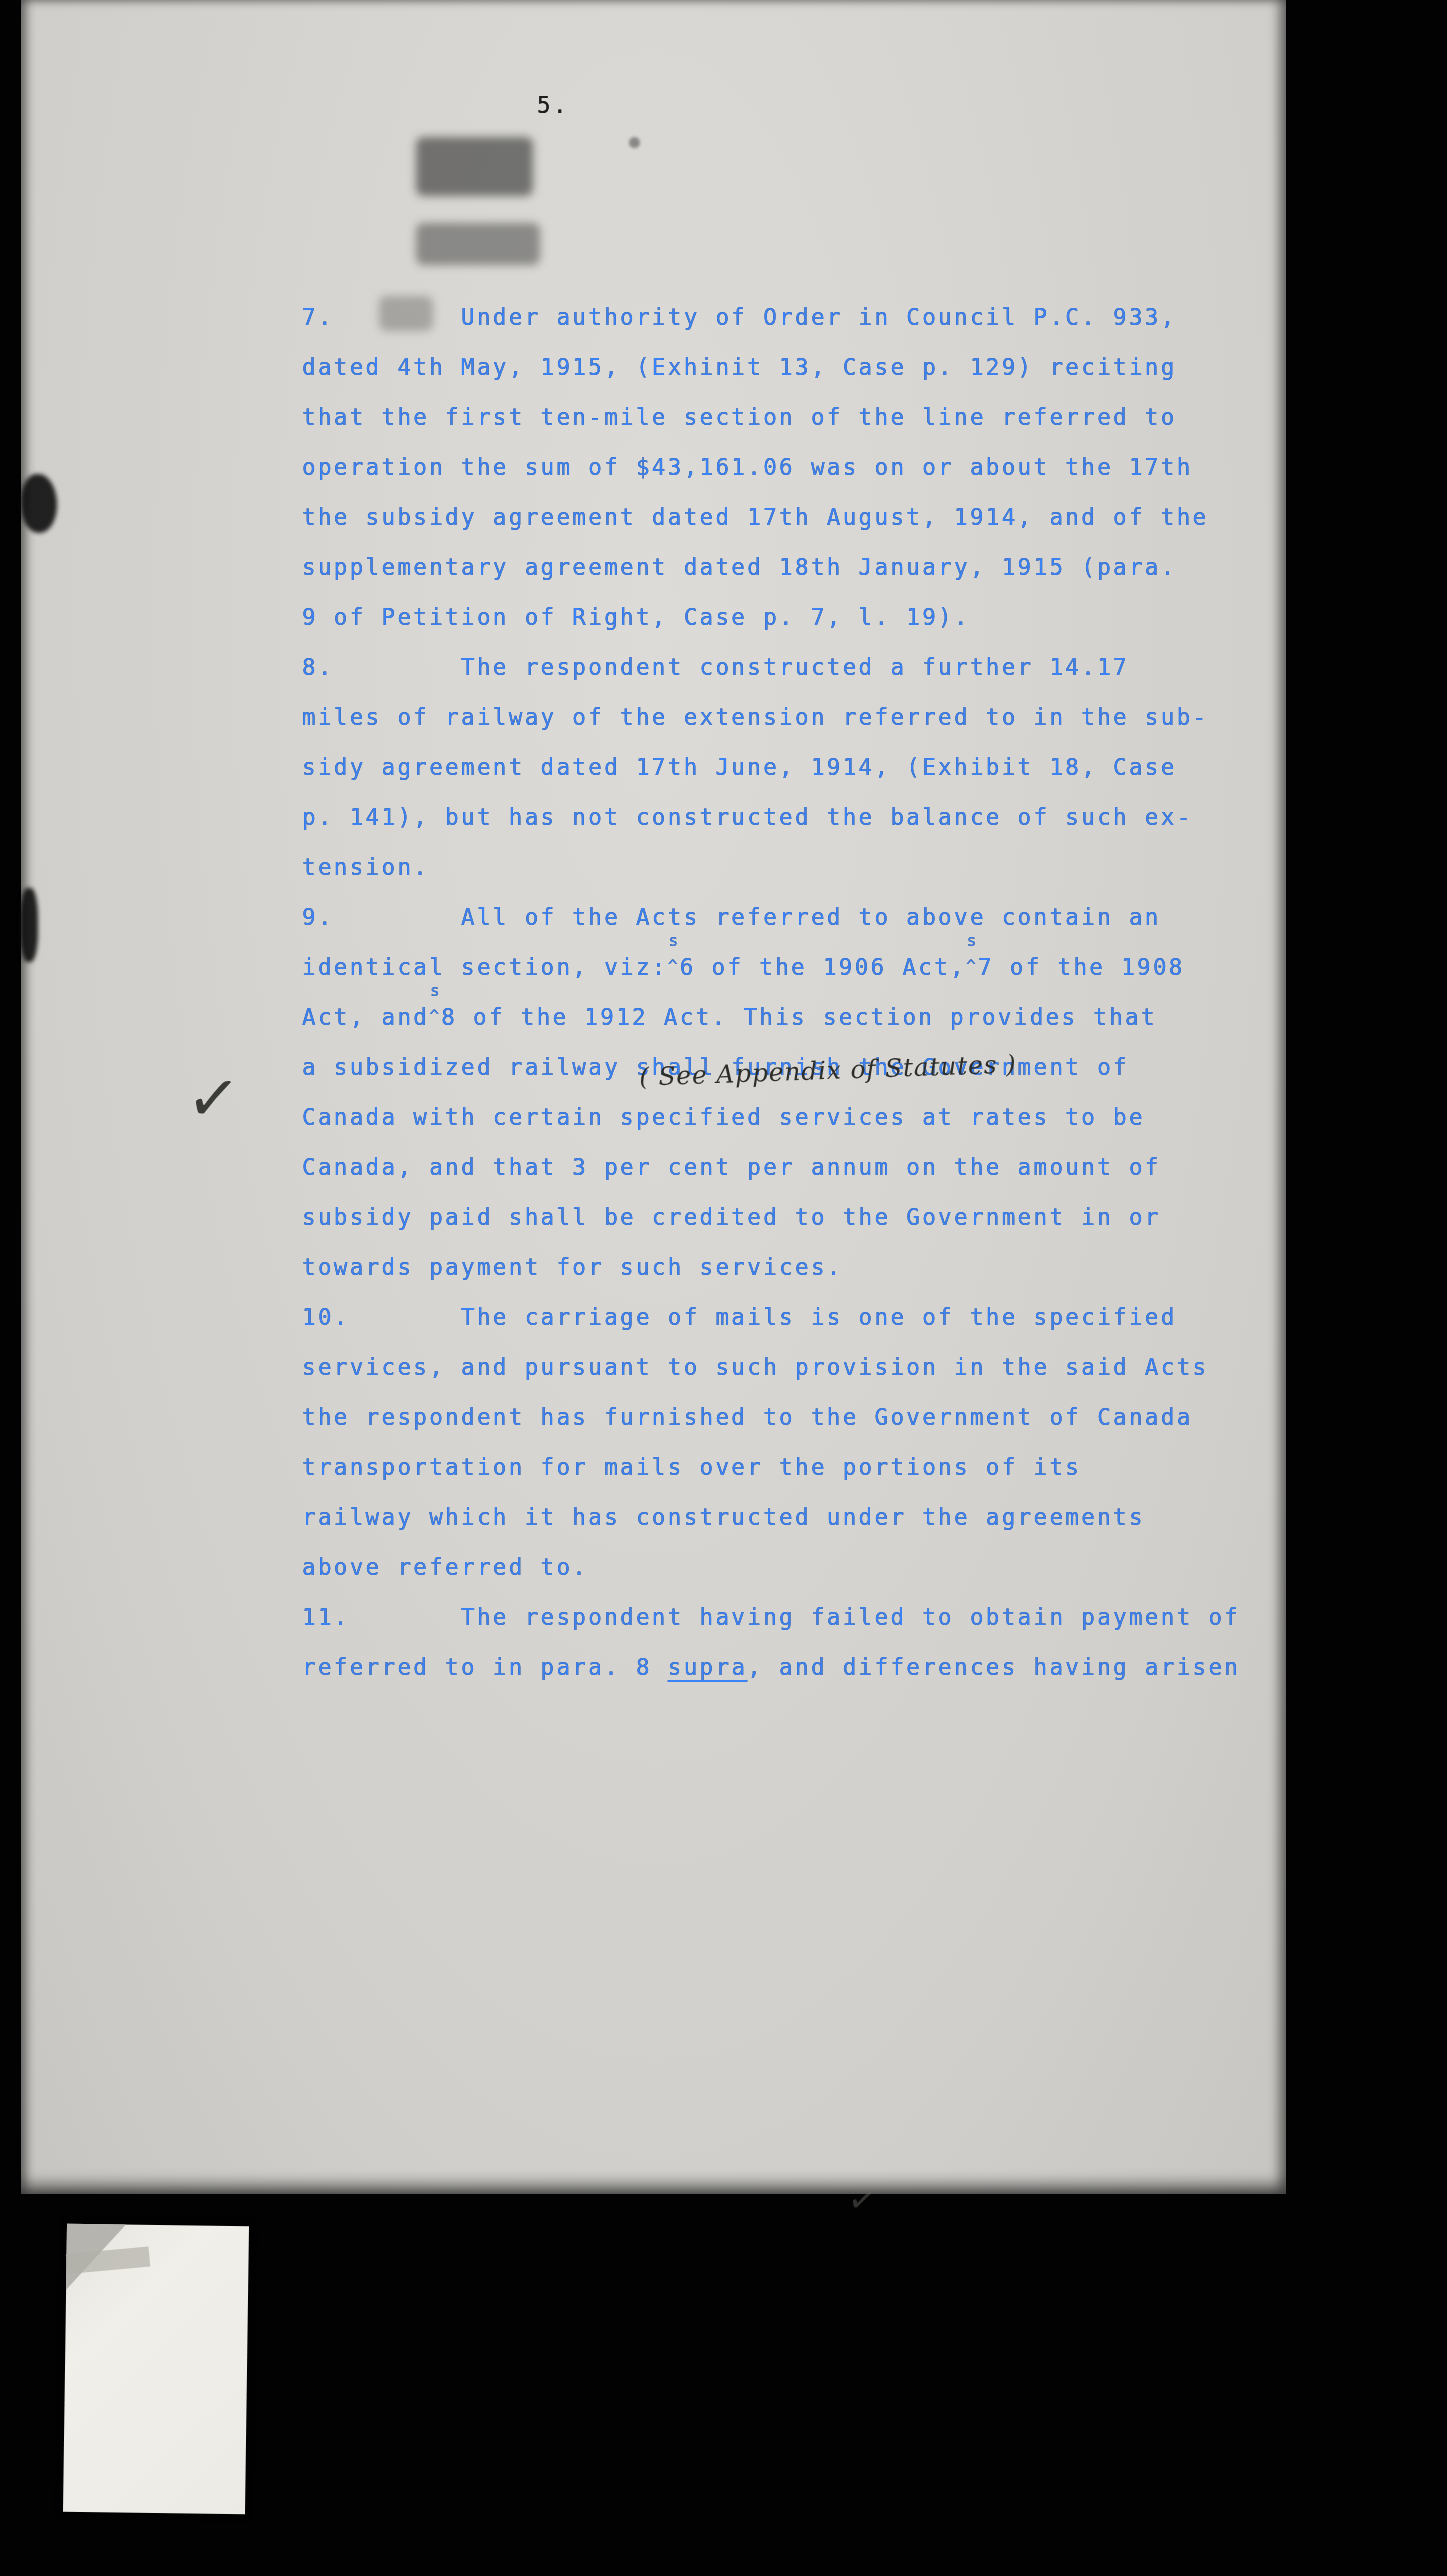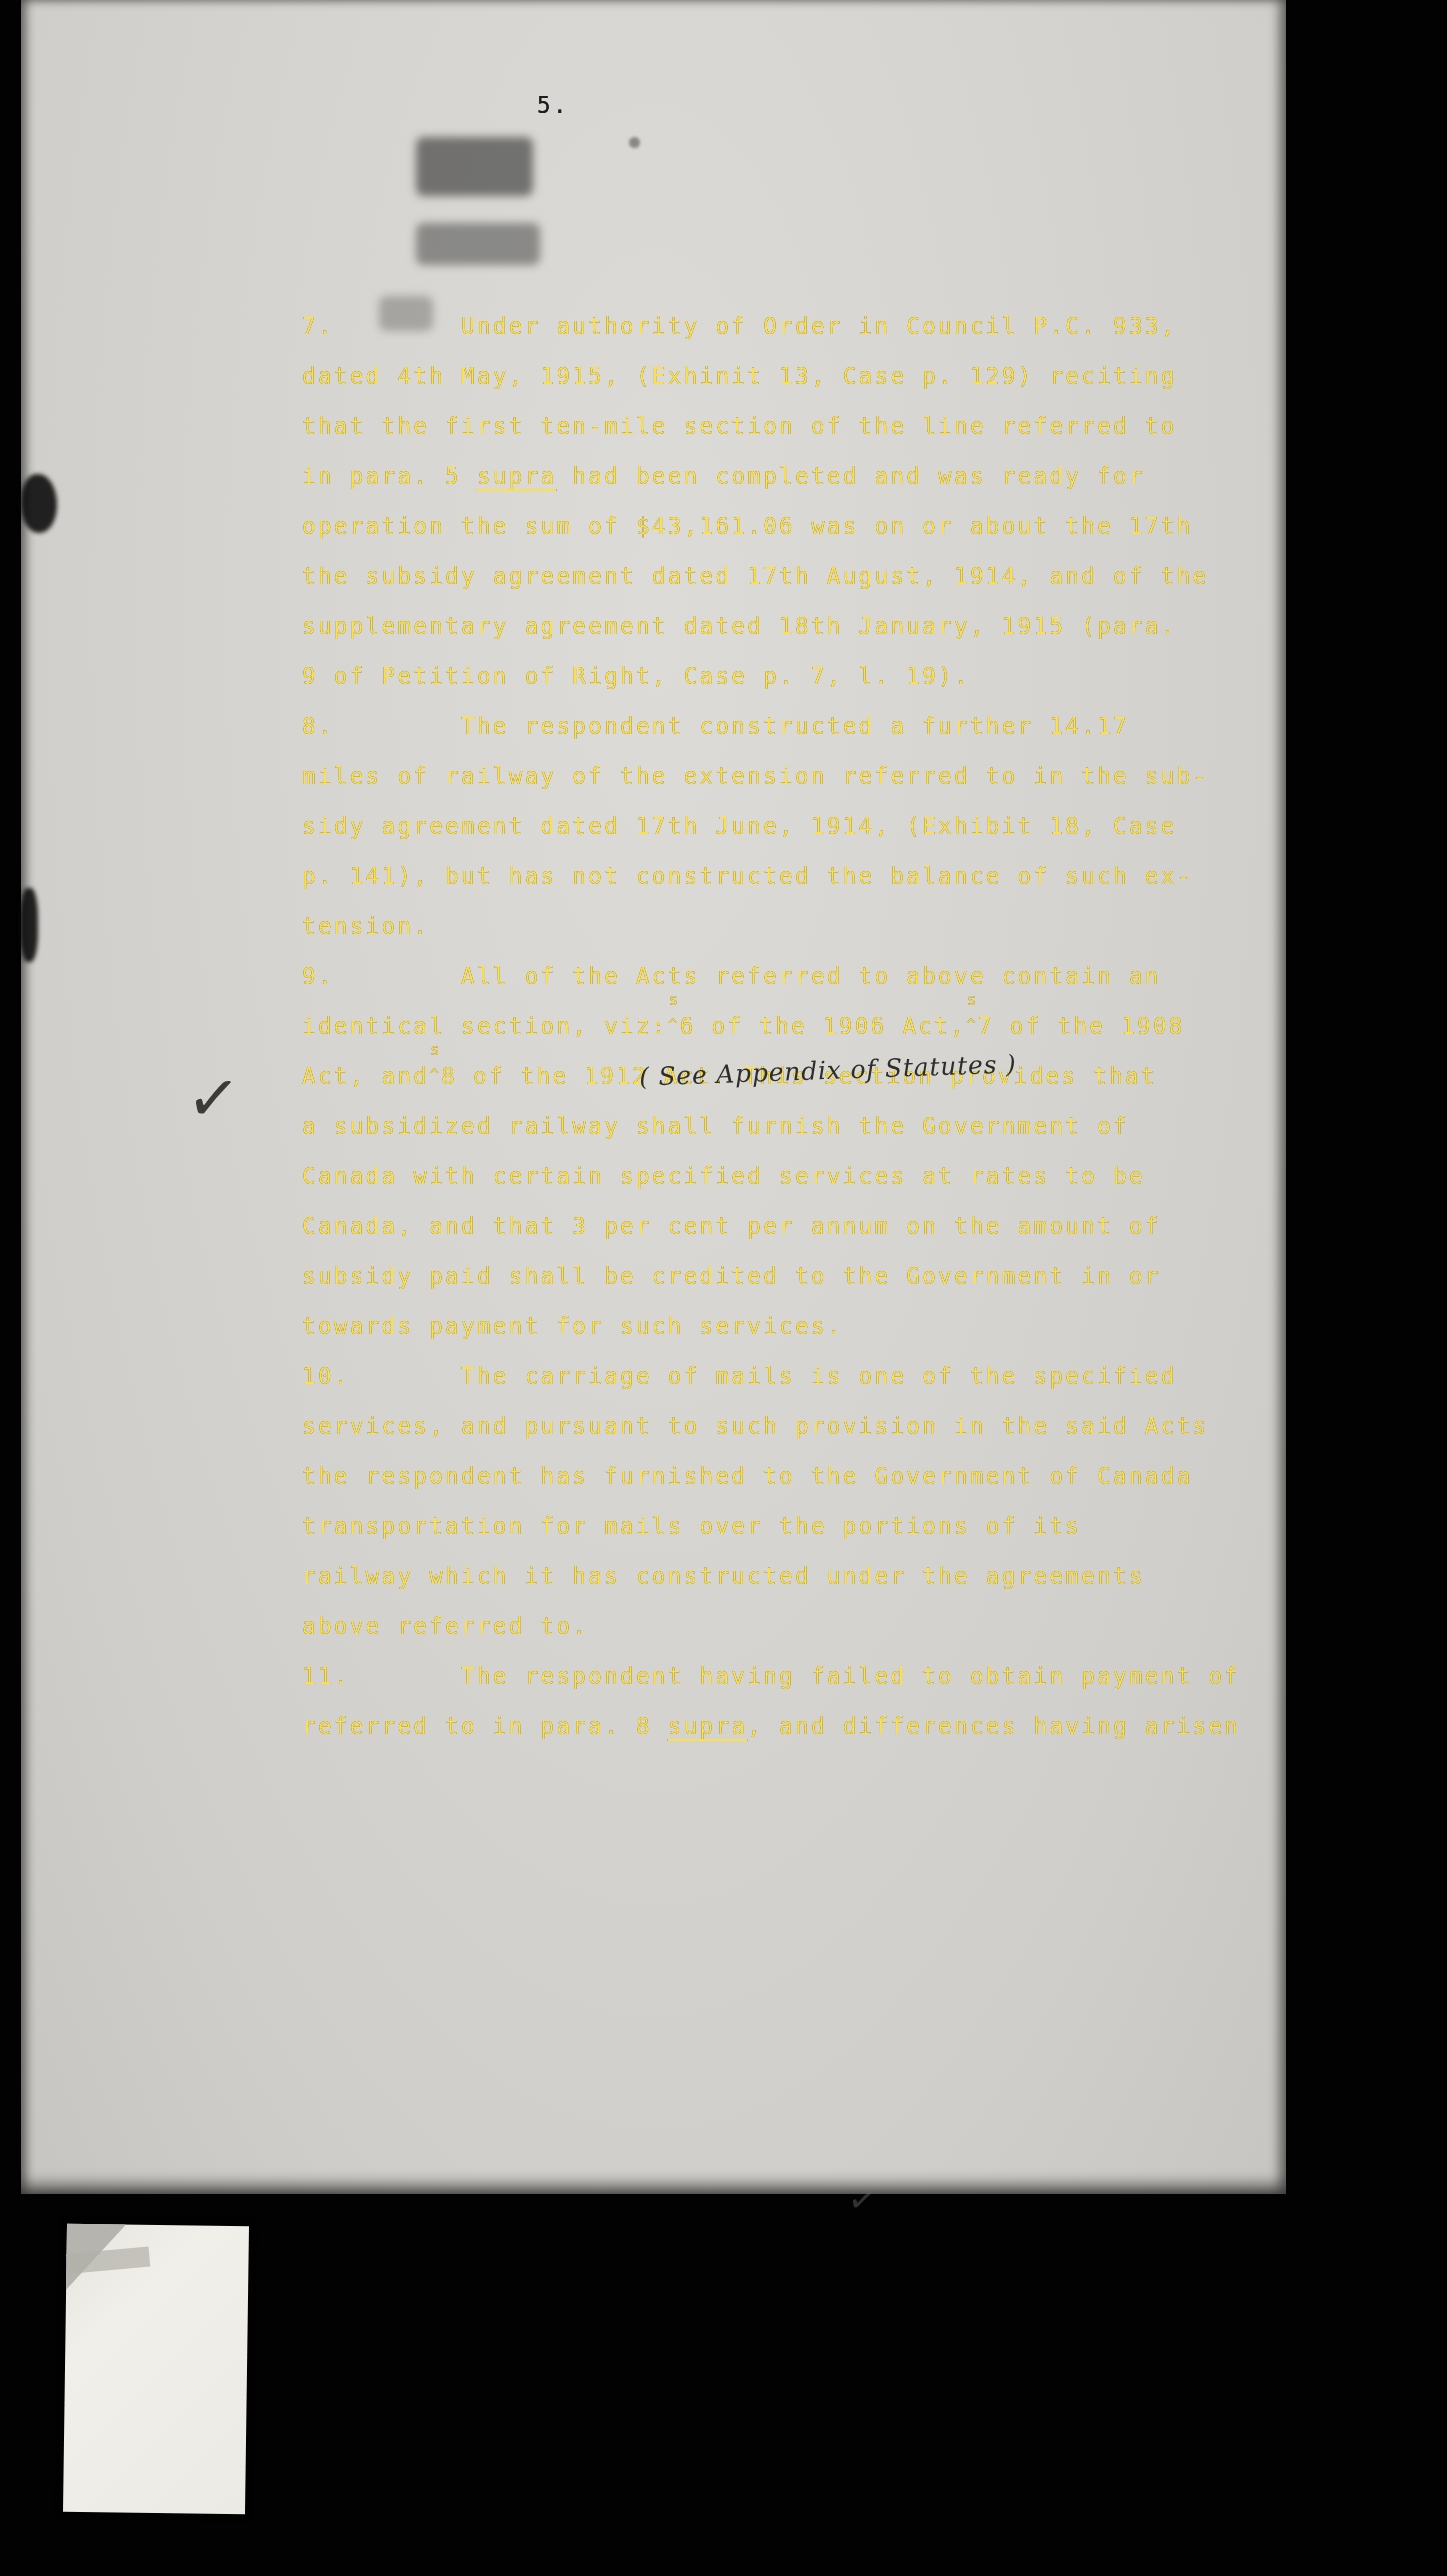--- a/index.html
+++ b/index.html
@@ -6,21 +6,21 @@
   #root{position:relative;width:1448px;height:2576px;background:#020202;overflow:hidden;
         font-family:"DejaVu Sans Mono","Liberation Mono",monospace;}
   
   .paper{position:absolute;left:21px;top:0;width:1265px;height:2194px;
          background:radial-gradient(ellipse at 50% 28%,#dcdbd7 0%,#d5d4d0 45%,#cfcecA 75%,#c6c5c1 100%);
          box-shadow:inset 0 -10.6px 13.6px rgba(0,0,0,.45), inset -7.5px 0 10.6px rgba(0,0,0,.35), inset 6px 0 9px rgba(0,0,0,.3);}
   
   .page-number{position:absolute;left:537px;top:92px;font-size:22.6px;letter-spacing:2.3px;color:#1d1d1d;
                text-shadow:0 0 0.5px #222;}
   
-  .text-body{position:absolute;left:302px;top:301px;width:973px;color:#fde047;
+  .text-body{position:absolute;left:302px;top:292px;width:973px;color:#3b82f6;
              font-size:22.6px;letter-spacing:2.3px;text-shadow:0 0 0.5px #2a2a2a;}
   .line{white-space:pre;height:50px;line-height:50px;}
   .line .u{text-decoration:underline;text-underline-offset:4.5px;text-decoration-thickness:1.5px;}
   .caret-s{display:inline-block;position:relative;width:12px;height:22.6px;vertical-align:baseline;}
   .caret-s .s{position:absolute;left:0.8px;top:-19.6px;font-size:16px;line-height:16px;}
   .caret-s .c{position:absolute;left:0;top:6px;font-size:16.6px;line-height:16.6px;}
   
   .handwritten-note{position:absolute;left:639px;top:1056px;font-family:"DejaVu Serif","Liberation Serif",serif;
                     font-style:italic;font-size:25px;color:#2d2d2a;transform:rotate(-2deg);letter-spacing:0.8px;white-space:pre;}
   
@@ -62,21 +62,20 @@
 
   <div class="edge-blot edge-blot-1"></div>
   <div class="edge-blot edge-blot-2"></div>
 
   <div class="page-number">5.</div>
 
   <div class="text-body">
       <div class="line"><span>7.        Under authority of Order in Council P.C. 933,</span></div>
       <div class="line"><span>dated 4th May, 1915, (Exhinit 13, Case p. 129) reciting</span></div>
       <div class="line"><span>that the first ten-mile section of the line referred to</span></div>
-      <div class="line"><span>in para. 5 </span><span class="u">supra</span><span> had been completed and was ready for</span></div>
       <div class="line"><span>operation the sum of $43,161.06 was on or about the 17th</span></div>
       <div class="line"><span>the subsidy agreement dated 17th August, 1914, and of the</span></div>
       <div class="line"><span>supplementary agreement dated 18th January, 1915 (para.</span></div>
       <div class="line"><span>9 of Petition of Right, Case p. 7, l. 19).</span></div>
       <div class="line"><span>8.        The respondent constructed a further 14.17</span></div>
       <div class="line"><span>miles of railway of the extension referred to in the sub-</span></div>
       <div class="line"><span>sidy agreement dated 17th June, 1914, (Exhibit 18, Case</span></div>
       <div class="line"><span>p. 141), but has not constructed the balance of such ex-</span></div>
       <div class="line"><span>tension.</span></div>
       <div class="line"><span>9.        All of the Acts referred to above contain an</span></div>

